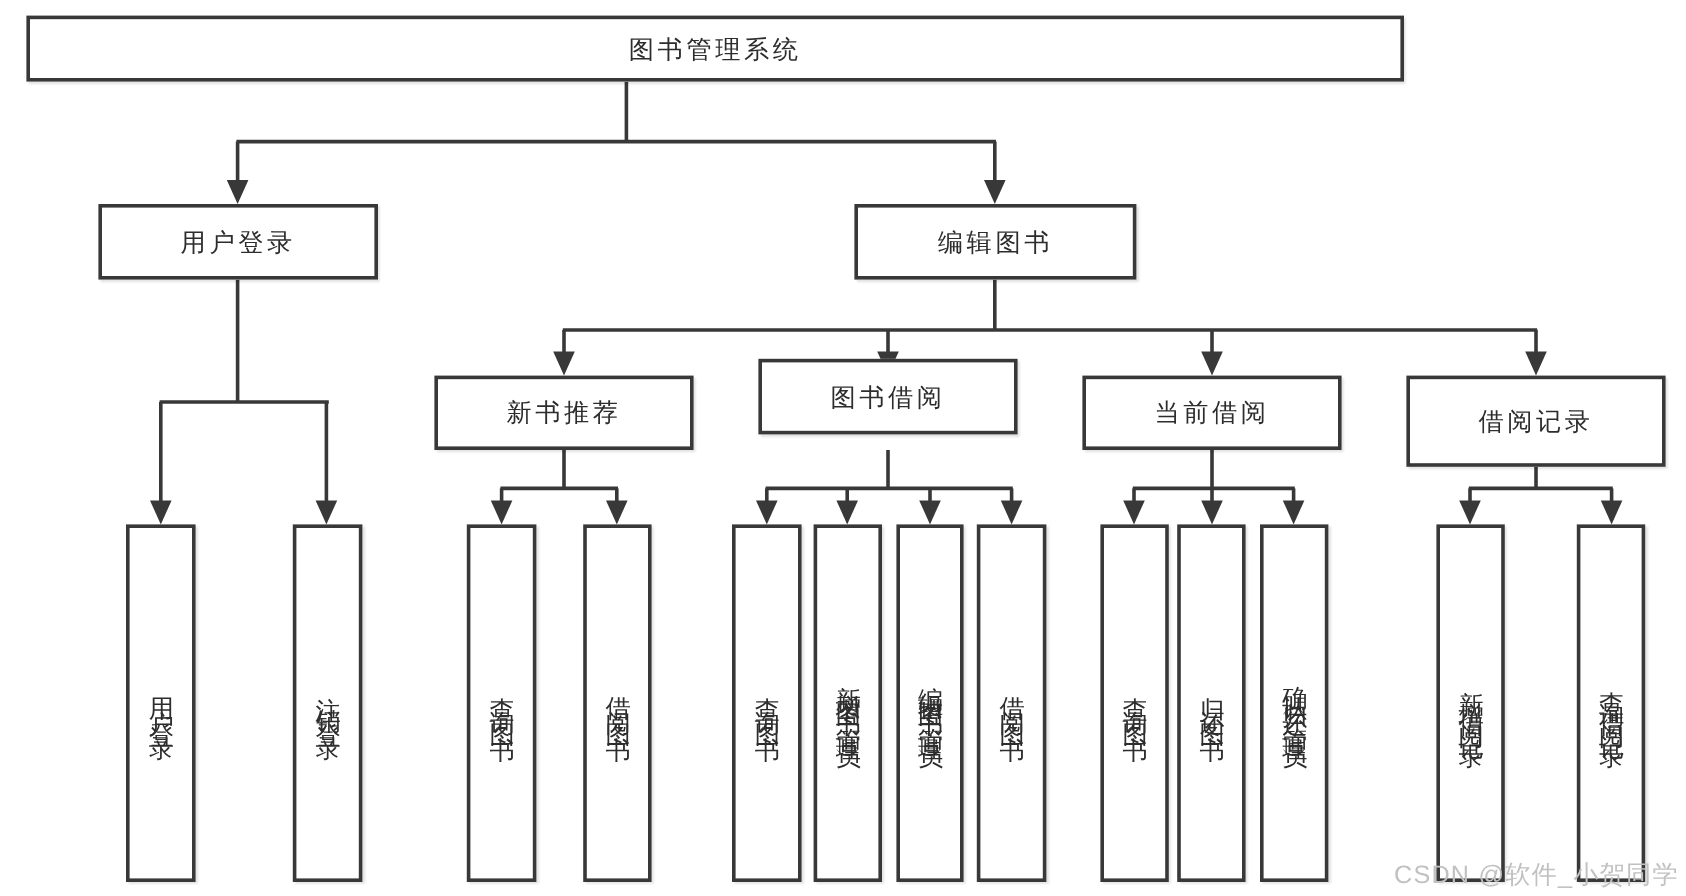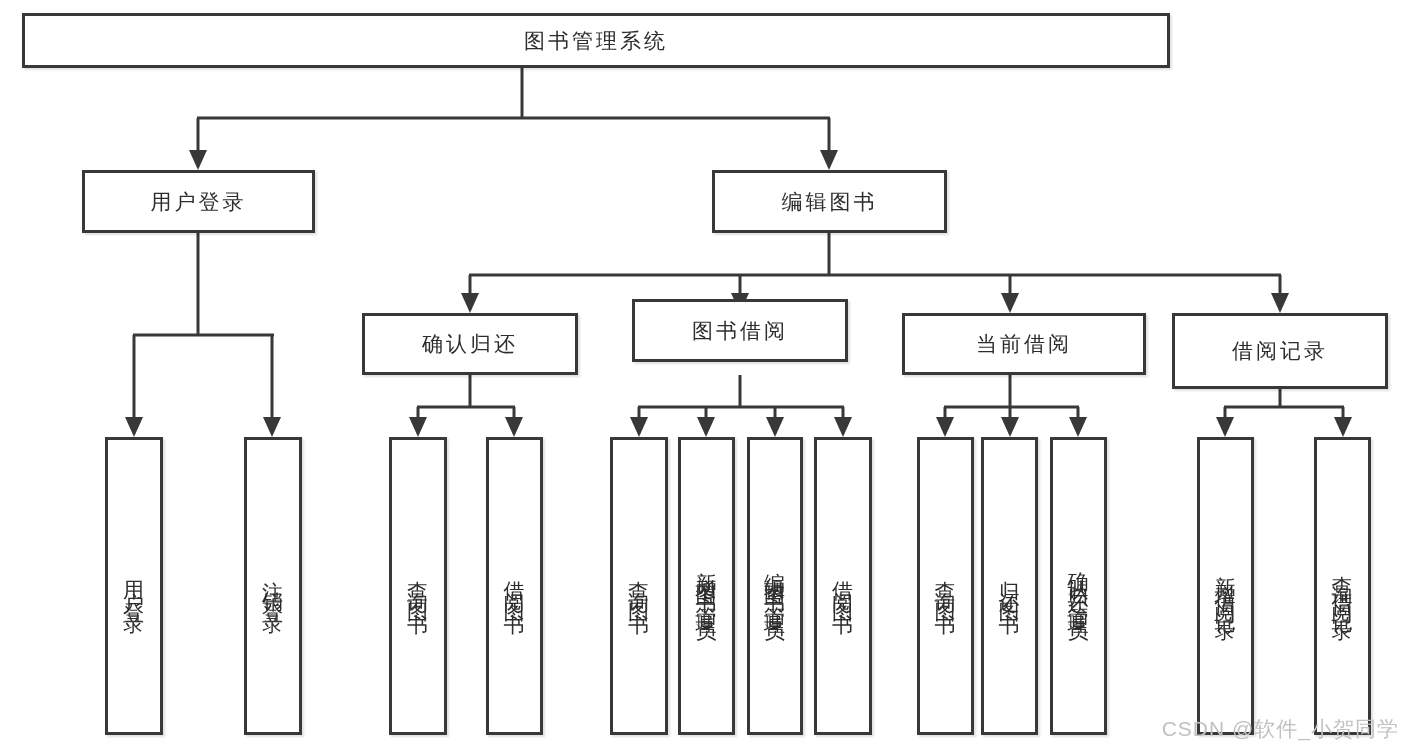--- a/index.html
+++ b/index.html
@@ -106,26 +106,26 @@
   </div>
 
   <div class="node branch" style="left:82px;top:170px;width:233px;height:63px">
     <span class="lbl">用户登录</span>
   </div>
   <div class="node branch" style="left:712px;top:170px;width:235px;height:63px">
     <span class="lbl">编辑图书</span>
   </div>
 
   <div class="node branch" style="left:362px;top:313px;width:216px;height:62px">
-    <span class="lbl">确认归还</span>
+    <span class="lbl">新书推荐</span>
   </div>
   <div class="node branch" style="left:632px;top:299px;width:216px;height:63px">
     <span class="lbl">图书借阅</span>
   </div>
-  <div class="node branch" style="left:902px;top:313px;width:244px;height:62px">
+  <div class="node branch" style="left:902px;top:313px;width:216px;height:62px">
     <span class="lbl">当前借阅</span>
   </div>
   <div class="node branch" style="left:1172px;top:313px;width:216px;height:76px">
     <span class="lbl">借阅记录</span>
   </div>
 
   <div class="node leaf" style="left:105px;top:437px;width:58px;height:298px">
     <span class="lbl-v sp-lg">用户登录</span>
   </div>
   <div class="node leaf" style="left:244px;top:437px;width:58px;height:298px">

